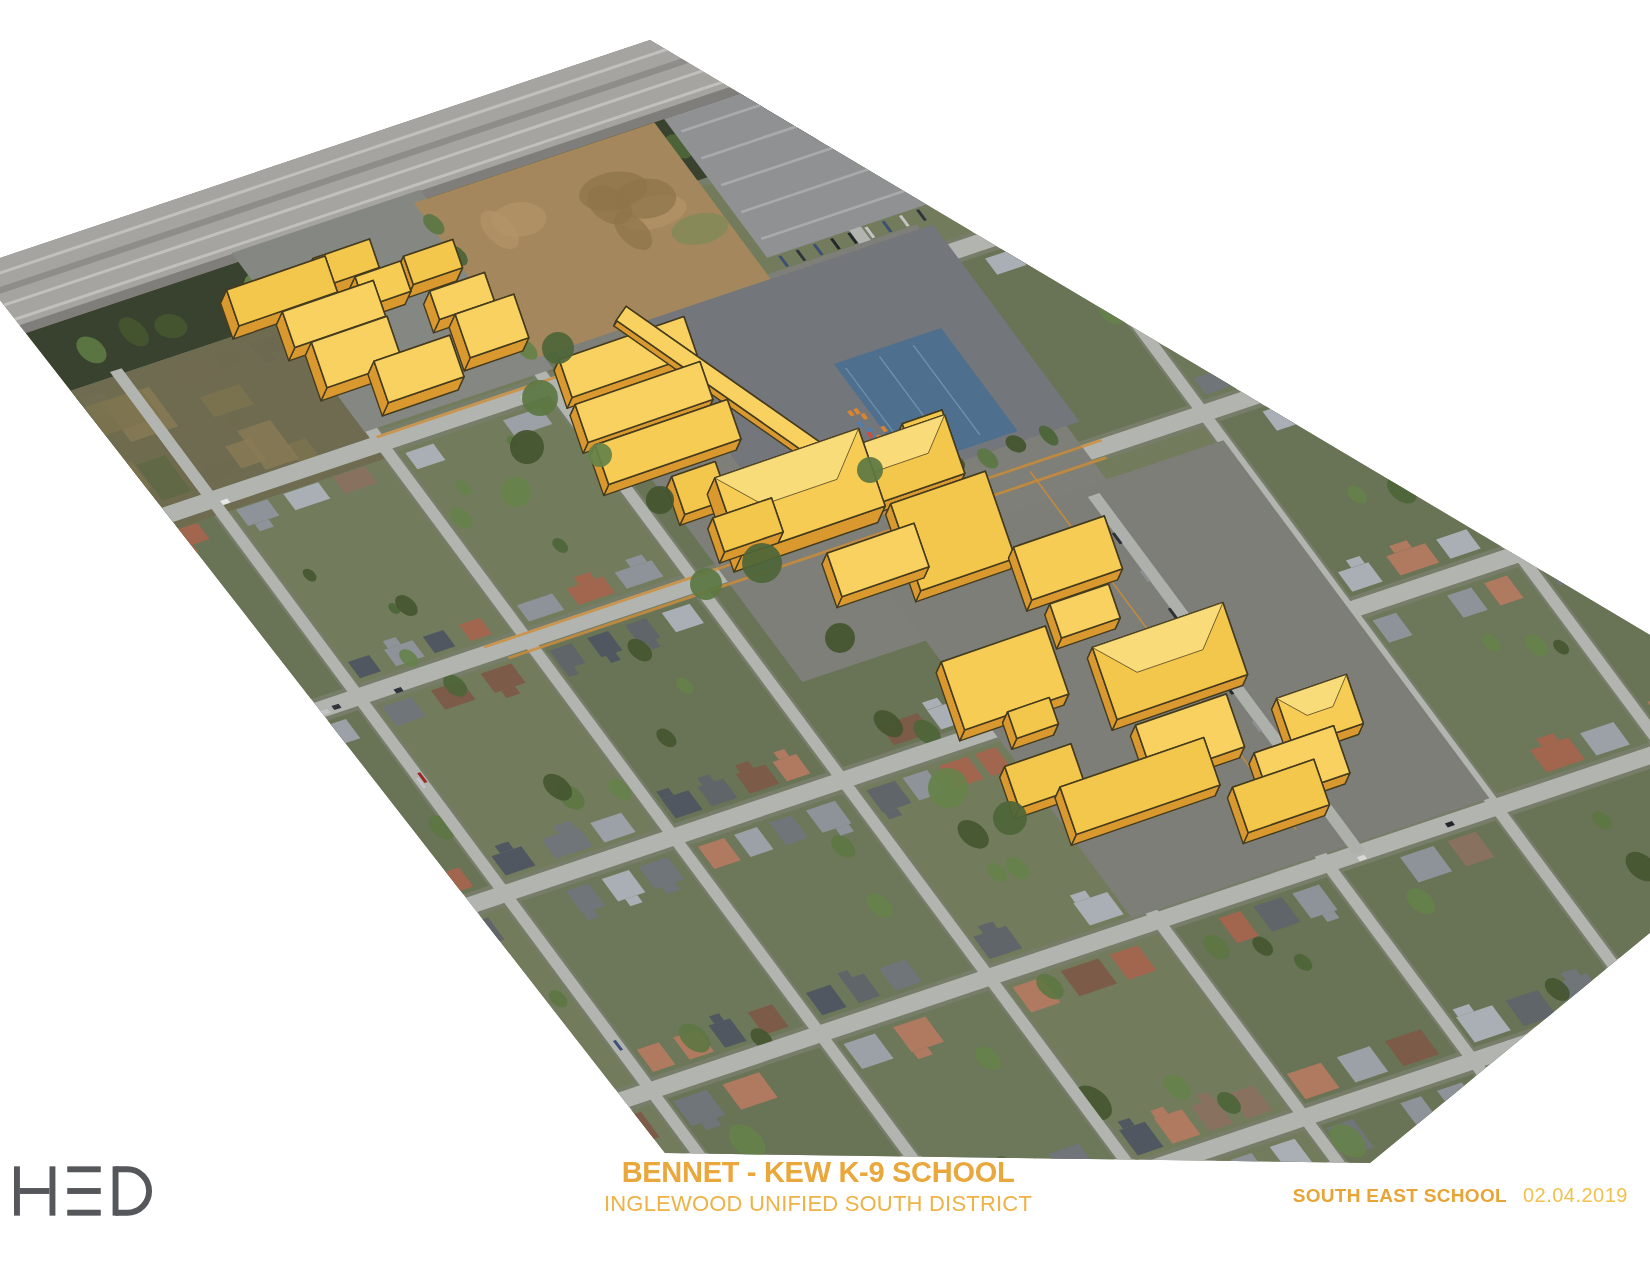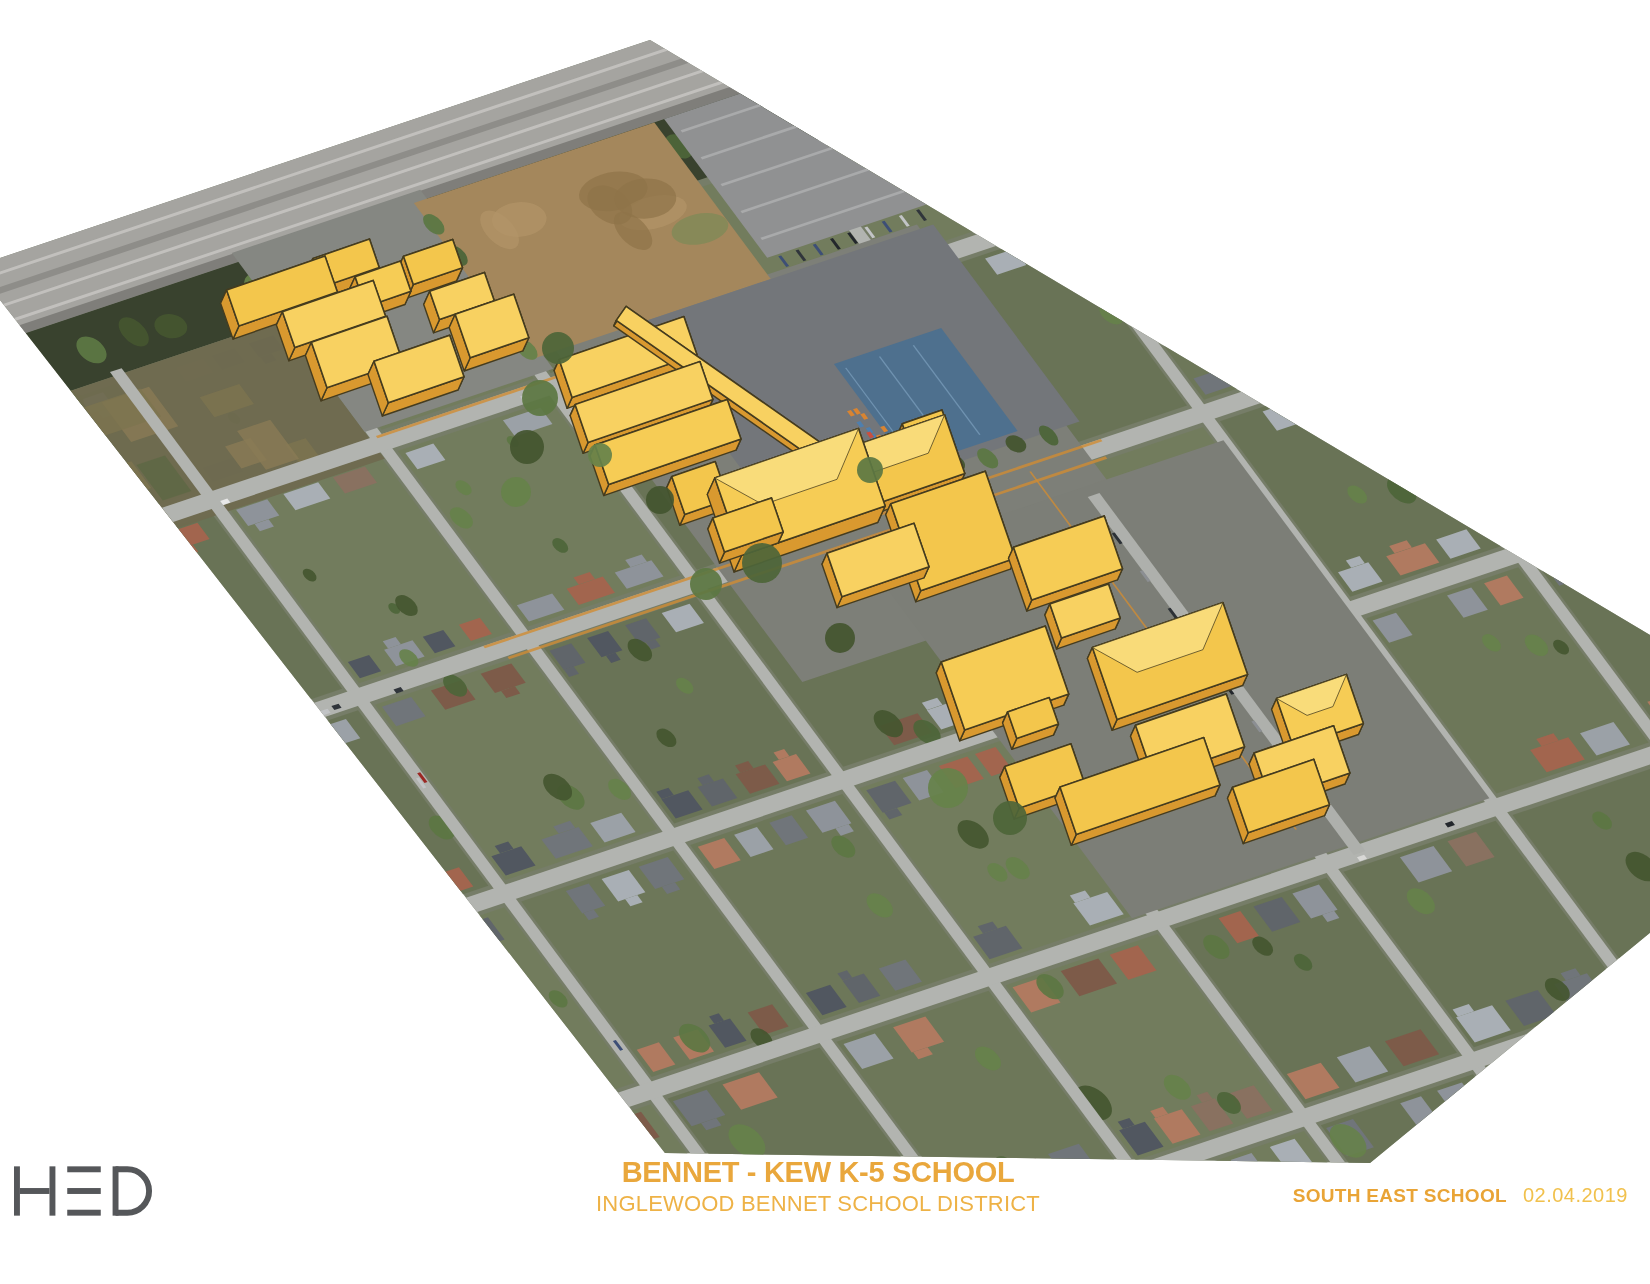--- a/index.html
+++ b/index.html
@@ -1107,21 +1107,21 @@
         <rect x="54" y="0" width="34" height="6"></rect>
         <rect x="54" y="22" width="34" height="6"></rect>
         <rect x="54" y="44" width="34" height="6"></rect>
         <rect x="100" y="0" width="6" height="50"></rect>
         <path d="M103,3 H115 A22,22 0 0 1 115,47 H103" fill="none" stroke="#55575a" stroke-width="6"></path>
       </g>
     </svg>
   </div>
 
   <div class="title-wrap">
-    <div class="proj-title" style="color: rgb(233, 167, 60);">BENNET - KEW K-5 SCHOOL</div>
-    <div class="proj-sub" style="color: rgb(238, 178, 70);">INGLEWOOD BENNET SCHOOL DISTRICT</div>
+    <div class="proj-title" style="color: rgb(233, 167, 60);">BENNET - KEW K-9 SCHOOL</div>
+    <div class="proj-sub" style="color: rgb(238, 178, 70);">INGLEWOOD UNIFIED SOUTH DISTRICT</div>
   </div>
 
   <div class="view-wrap">
     <span class="view-label" style="color: rgb(233, 164, 54);">SOUTH EAST SCHOOL</span><span class="view-date" style="color: rgb(241, 193, 77);">02.04.2019</span>
   </div>
 
 </div>
 
 </body></html>

